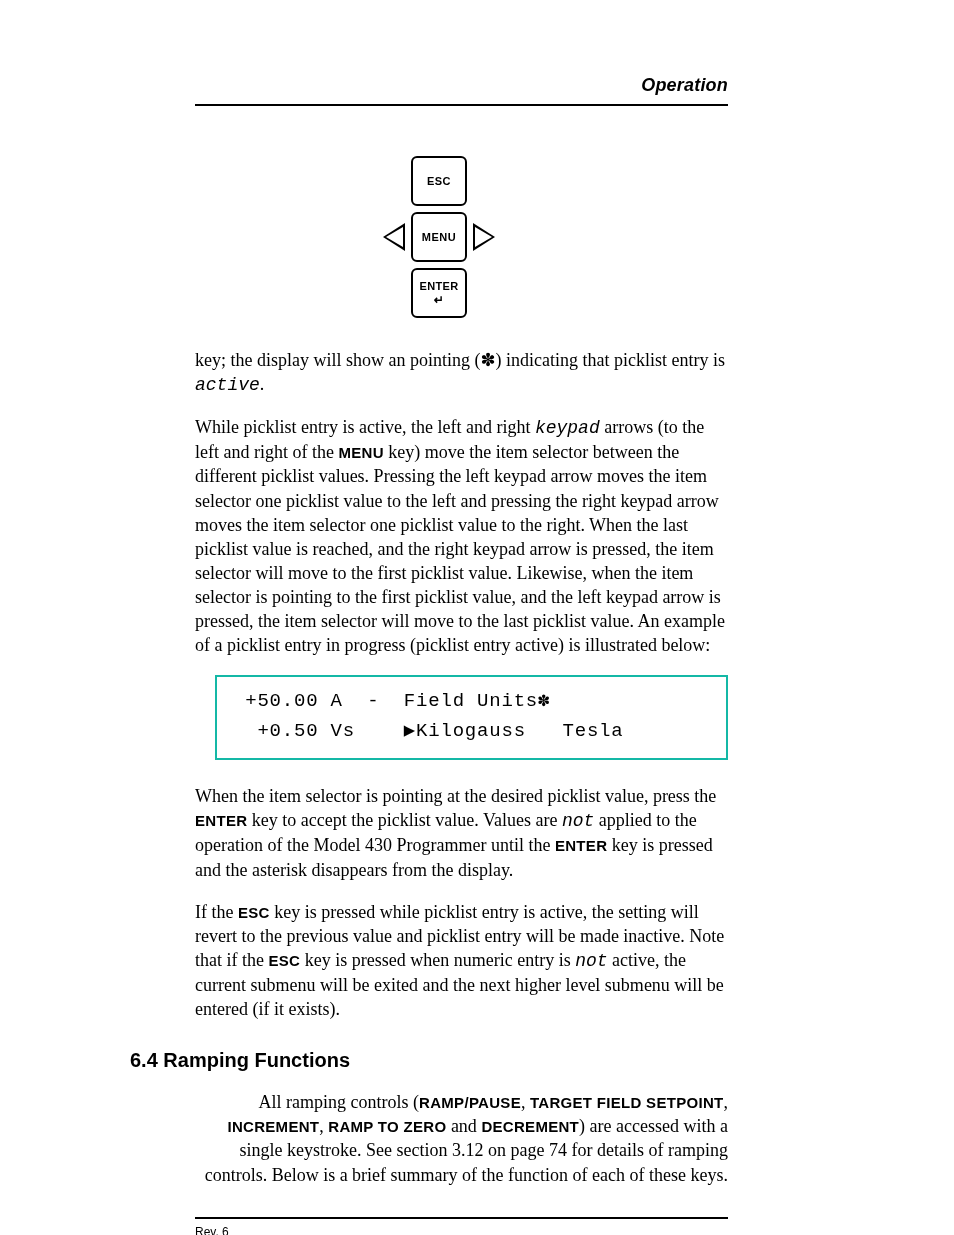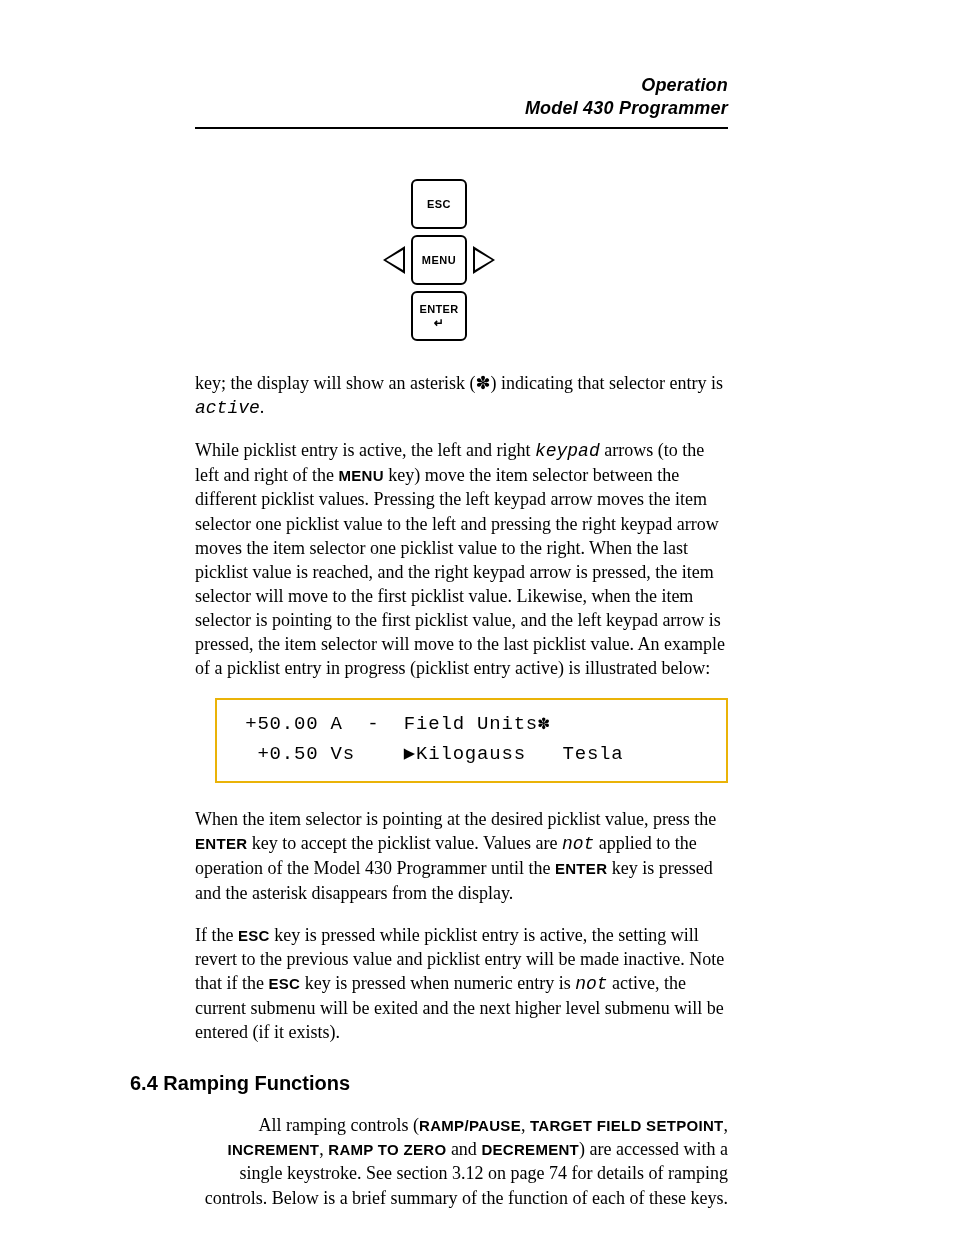--- a/index.html
+++ b/index.html
@@ -107,21 +107,21 @@
   .body p { margin: 0 0 18px 0; }
   .italic { font-style: italic; font-family: Liberation Mono, monospace; }
   .sc {
     font-family: Arial, Helvetica, sans-serif;
     font-weight: 700;
     font-size: 15px;
     letter-spacing: 0.3px;
   }
   .display {
     margin: 6px 150px 24px 215px;
-    border: 2px solid #eab308;
+    border: 2px solid #14b8a6;
     padding: 10px 16px 12px 16px;
     font-family: "Lucida Console", "Courier New", monospace;
     font-size: 19px;
     line-height: 1.55;
     white-space: pre;
     letter-spacing: 0.8px;
   }
   .section-title {
     margin: 28px 150px -4px 130px;
     font-family: "Helvetica Neue", Arial, sans-serif;
@@ -141,21 +141,20 @@
     justify-content: space-between;
     flex-direction: column;
   }
 </style>
 </head>
 <body>
 
 <div class="page">
   <div class="header">
     <div class="line1">Operation</div>
-    <div>Model 430 Programmer</div>
   </div>
   <hr class="rule">
 
   <div class="keypad">
     <div class="key esc">
       <span>ESC</span>
     </div>
     <div class="midrow">
       <div class="arrow left"></div>
       <div class="key menu">
@@ -164,21 +163,21 @@
       <div class="arrow right"></div>
     </div>
     <div class="key enter">
       <span>ENTER</span>
       <span class="enter-arrow">↵</span>
     </div>
   </div>
 
   <div class="body">
     <p>
-      <span>key; the display will show an asterisk (</span><span>✽</span><span>) indicating that selector entry is </span><span class="italic">active</span><span>.</span>
+      <span>key; the display will show an pointing (</span><span>✽</span><span>) indicating that picklist entry is </span><span class="italic">active</span><span>.</span>
     </p>
 
     <p>
       <span>While picklist entry is active, the left and right </span><span class="italic">keypad</span><span> arrows (to the left and right of the </span><span class="sc">MENU</span><span> key) move the item selector between the different picklist values. Pressing the left keypad arrow moves the item selector one picklist value to the left and pressing the right keypad arrow moves the item selector one picklist value to the right. When the last picklist value is reached, and the right keypad arrow is pressed, the item selector will move to the first picklist value. Likewise, when the item selector is pointing to the first picklist value, and the left keypad arrow is pressed, the item selector will move to the last picklist value. An example of a picklist entry in progress (picklist entry active) is illustrated below:</span>
     </p>
   </div>
 
   <div class="display"><span> +50.00 A  -  Field Units✽</span>
 <span>  +0.50 Vs    ▶Kilogauss   Tesla</span></div>
 

